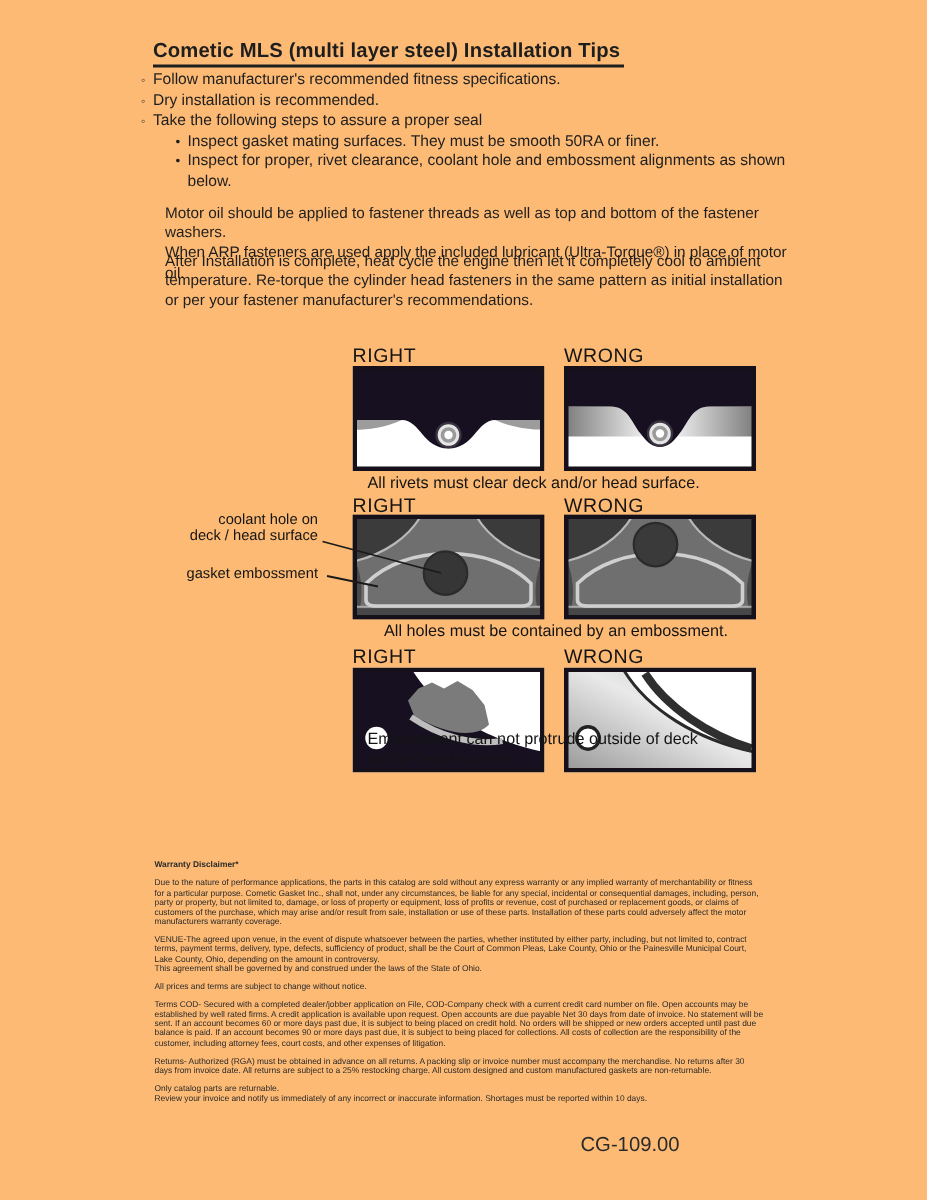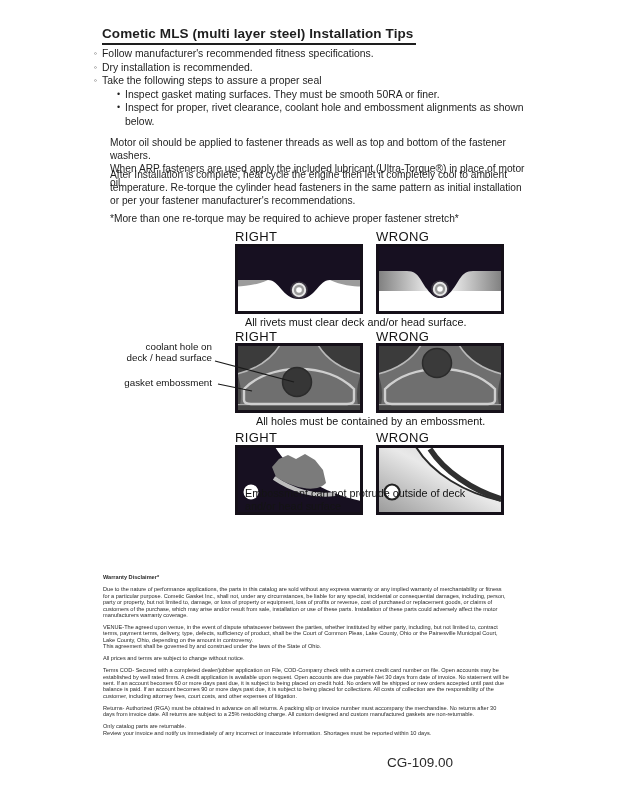--- a/index.html
+++ b/index.html
@@ -1,17 +1,17 @@
 <!DOCTYPE html>
 <html><head>
 <meta charset="utf-8">
 <style>
   html,body{margin:0;padding:0;background:#e8e8e8;}
   .page{
-    position:relative;width:618px;height:800px;background:#ffffff;
+    position:relative;width:618px;height:800px;background:#fdba74;
     font-family:"Liberation Sans","DejaVu Sans",sans-serif;color:#1e1e1e;
     overflow:hidden;margin:0 auto;
   }
   .abs{position:absolute;}
   .doc-title{
     left:102px;top:26px;font-size:13.5px;font-weight:bold;
     border-bottom:2px solid #1e1e1e;padding:0 3px 2px 0;letter-spacing:.1px;
   }
   .tips{left:94px;top:47px;width:450px;font-size:10.4px;line-height:13.6px;}
   .tips .row{display:flex;}
@@ -59,21 +59,20 @@
       <span class="sb">•</span>
       <span>Inspect for proper, rivet clearance, coolant hole and embossment alignments as shown below.</span>
     </div>
   </div>
 
   <div class="abs bodytext ml" style="top:136px">Motor oil should be applied to fastener threads as well as top and bottom of the fastener washers.
 When ARP fasteners are used apply the included lubricant (Ultra-Torque®) in place of motor oil.</div>
   <div class="abs bodytext ml" style="top:168px">After Installation is complete, heat cycle the engine then let it completely cool to ambient
 temperature. Re-torque the cylinder head fasteners in the same pattern as initial installation
 or per your fastener manufacturer's recommendations.</div>
-  <div class="abs bodytext" style="top:212px">*More than one re-torque may be required to achieve proper fastener stretch*</div>
 
   <div class="abs dg-label" style="left:235px;top:229px">RIGHT</div>
   <div class="abs dg-label" style="left:376px;top:229px">WRONG</div>
 
   <div class="abs panel" style="left:235px;top:244px">
     <svg width="128" height="70" viewBox="0 0 128 70">
       <rect x="0" y="0" width="128" height="70" fill="#ffffff"></rect>
       <path d="M2,2 H126 V36 H95 C83,36 81,55 64,55 C47,55 45,36 33,36 H2 Z" fill="#171021"></path>
       <path d="M2,36 H33 C22,41 10,42.5 2,42.5 Z" fill="#9c9c9c"></path>
       <path d="M126,36 H95 C106,41 118,42.5 126,42.5 Z" fill="#9c9c9c"></path>

